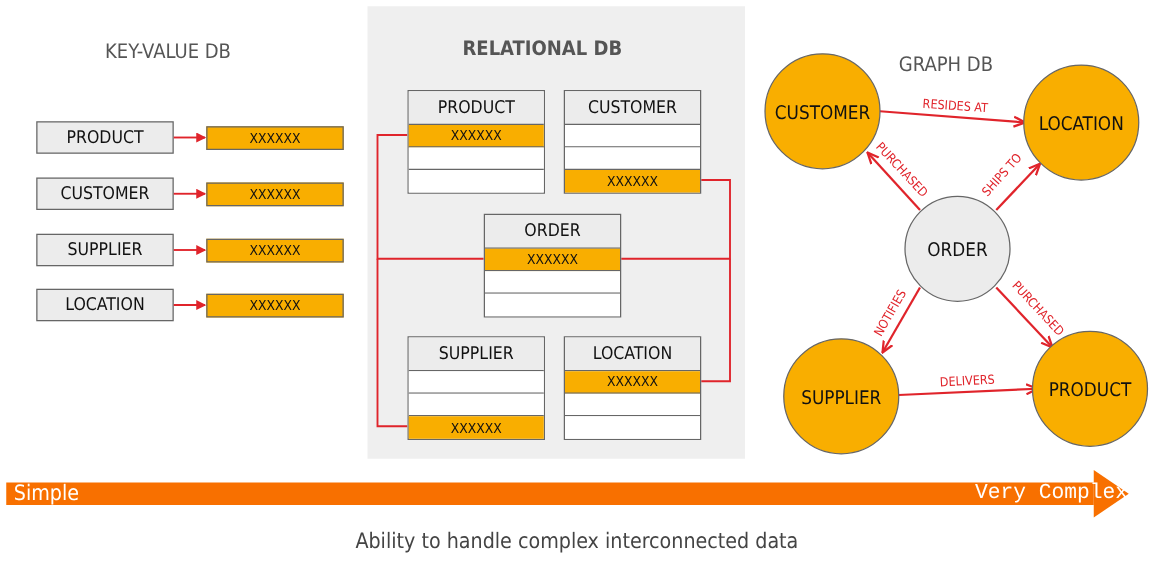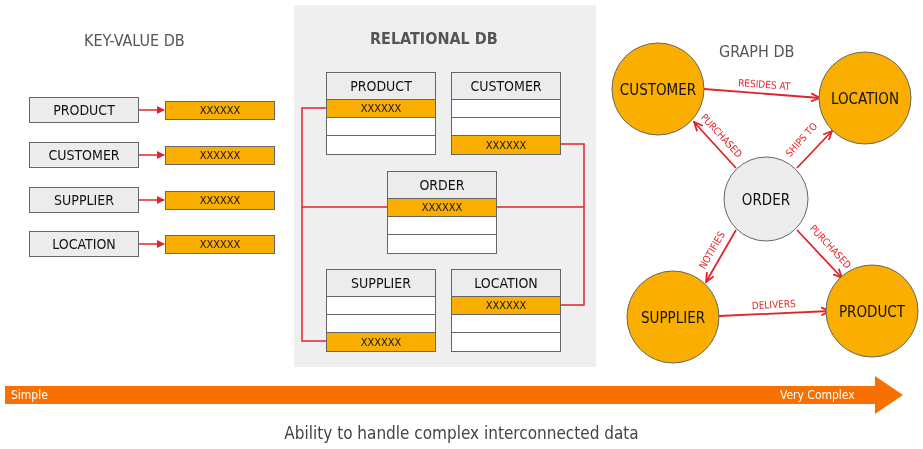--- a/index.html
+++ b/index.html
@@ -10,21 +10,21 @@
   .kbox{position:absolute;height:26px;border:1px solid #666;background:#ececec;font-size:14px;color:#111;display:flex;align-items:center;justify-content:center;box-sizing:border-box;}
   .vbox{position:absolute;height:19px;border:1px solid #666;background:#f9ae00;font-size:11px;color:#111;display:flex;align-items:center;justify-content:center;box-sizing:border-box;}
   .table{position:absolute;width:110px;box-sizing:border-box;border:1px solid #666;background:#fff;}
   .table .th{height:27px;background:#ececec;border-bottom:1px solid #666;font-size:14px;color:#111;display:flex;align-items:center;justify-content:center;box-sizing:border-box;}
   .table .row{height:18px;border-bottom:1px solid #666;font-size:11px;color:#111;display:flex;align-items:center;justify-content:center;box-sizing:border-box;background:#fff;}
   .table .row:last-child{border-bottom:none;}
   .table .row.hl{background:#f9ae00;}
   svg text{font-family:"DejaVu Sans Condensed","DejaVu Sans",sans-serif;}
   .arrow-band{position:absolute;left:5px;top:386px;width:870px;height:18px;background:#f87000;}
   .arrow-head{position:absolute;left:875px;top:376px;width:0;height:0;border-top:19px solid transparent;border-bottom:19px solid transparent;border-left:28px solid #f87000;}
-  .band-label{position:absolute;top:386px;height:18px;line-height:18px;font-size:12px;color:#ffffff;}
+  .band-label{position:absolute;top:386px;height:18px;line-height:18px;font-size:17px;color:#ffffff;}
   .caption{position:absolute;left:0;width:923px;top:423px;text-align:center;font-size:17px;color:#444;}
 </style>
 </head>
 <body>
 
 <div class="panel-bg"></div>
 
 <div class="title" style="left:84px;top:31px;">KEY-VALUE DB</div>
 <div class="title" style="left:370px;top:29px;font-weight:bold;">RELATIONAL DB</div>
 <div class="title" style="left:719px;top:42px;">GRAPH DB</div>
@@ -128,15 +128,15 @@
   <circle cx="673" cy="317" r="46" fill="#f9ae00" stroke="#666" stroke-width="1"></circle>
   <text x="673" y="323" font-size="15" fill="#111" text-anchor="middle">SUPPLIER</text>
 
   <circle cx="872" cy="311" r="46" fill="#f9ae00" stroke="#666" stroke-width="1"></circle>
   <text x="872" y="317" font-size="15" fill="#111" text-anchor="middle">PRODUCT</text>
 </svg>
 
 <div class="arrow-band"></div>
 <div class="arrow-head"></div>
 <div class="band-label" style="left:11px;">Simple</div>
-<div class="band-label" style="left:780px;">Very Complex</div>
+<div class="band-label" style="left:780px;font-family:Liberation Mono, monospace;">Very Complex</div>
 
 <div class="caption">Ability to handle complex interconnected data</div>
 
 </body></html>

